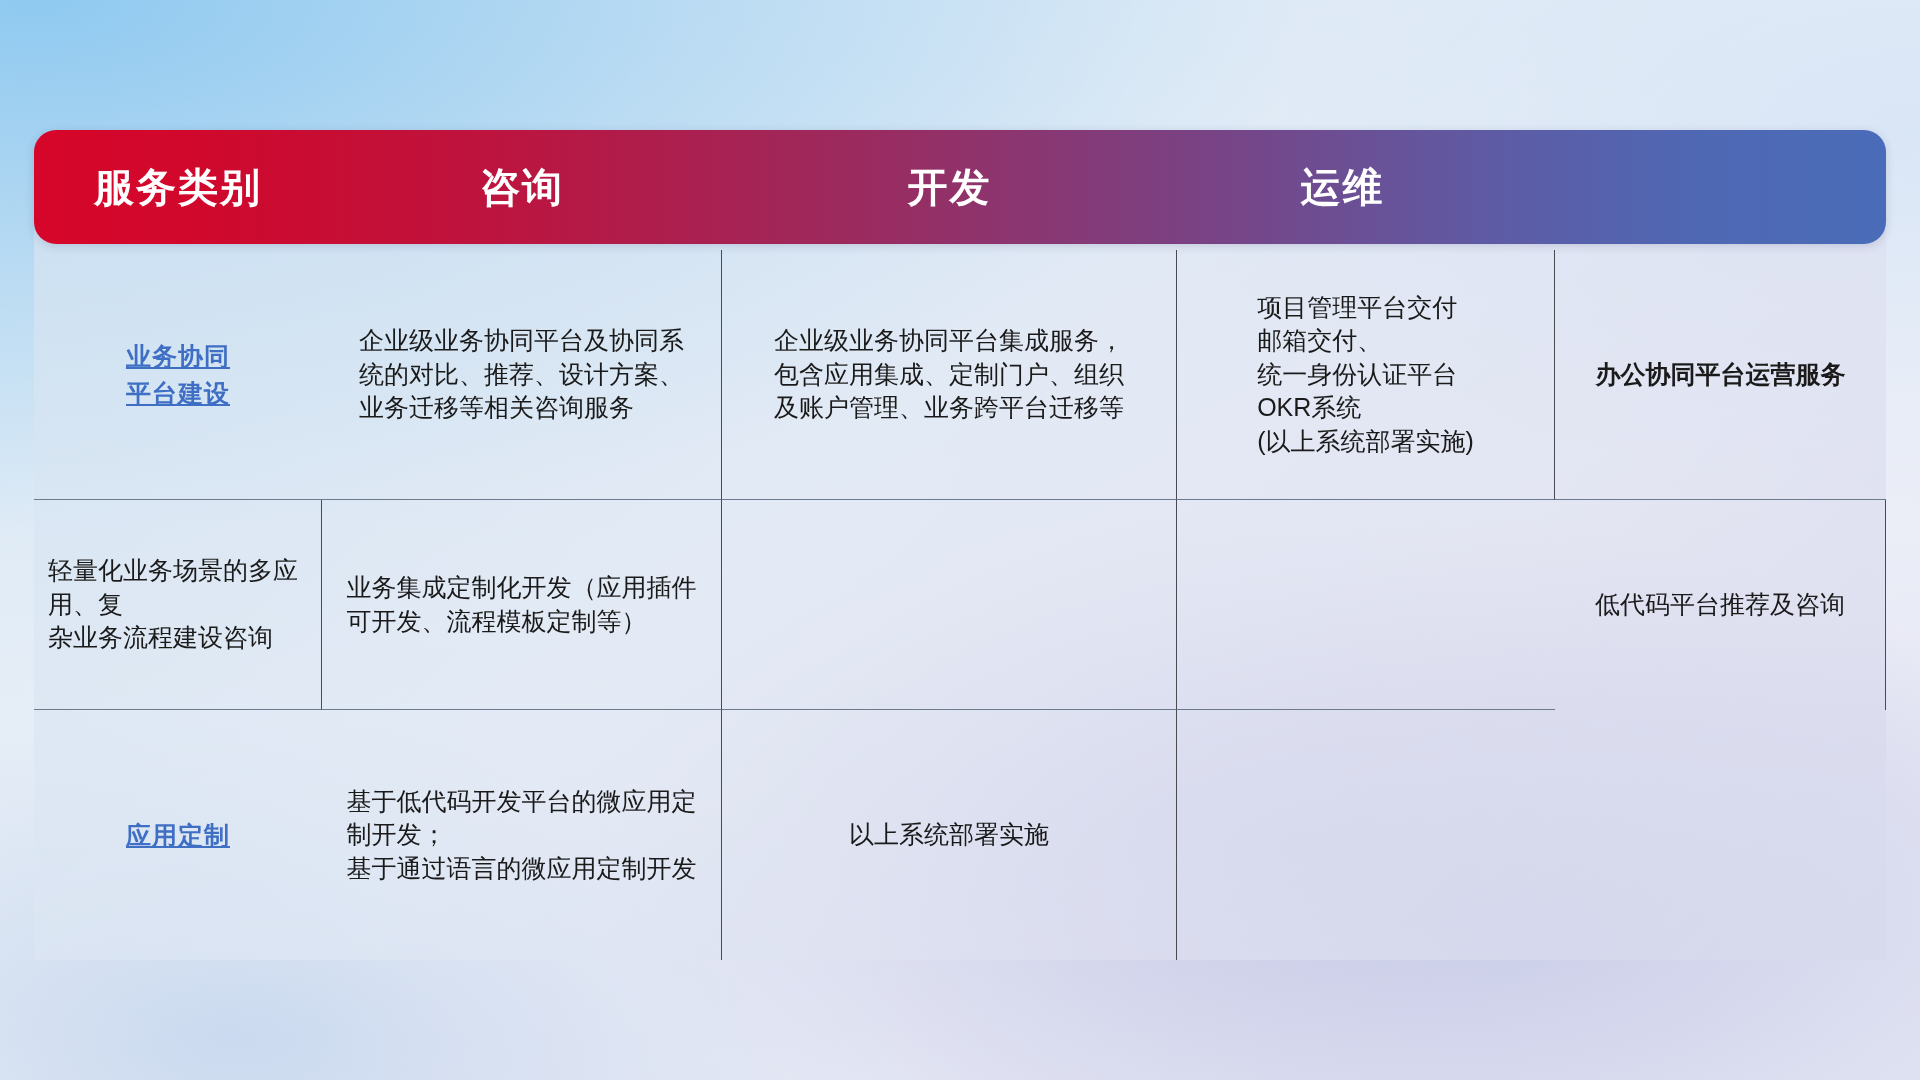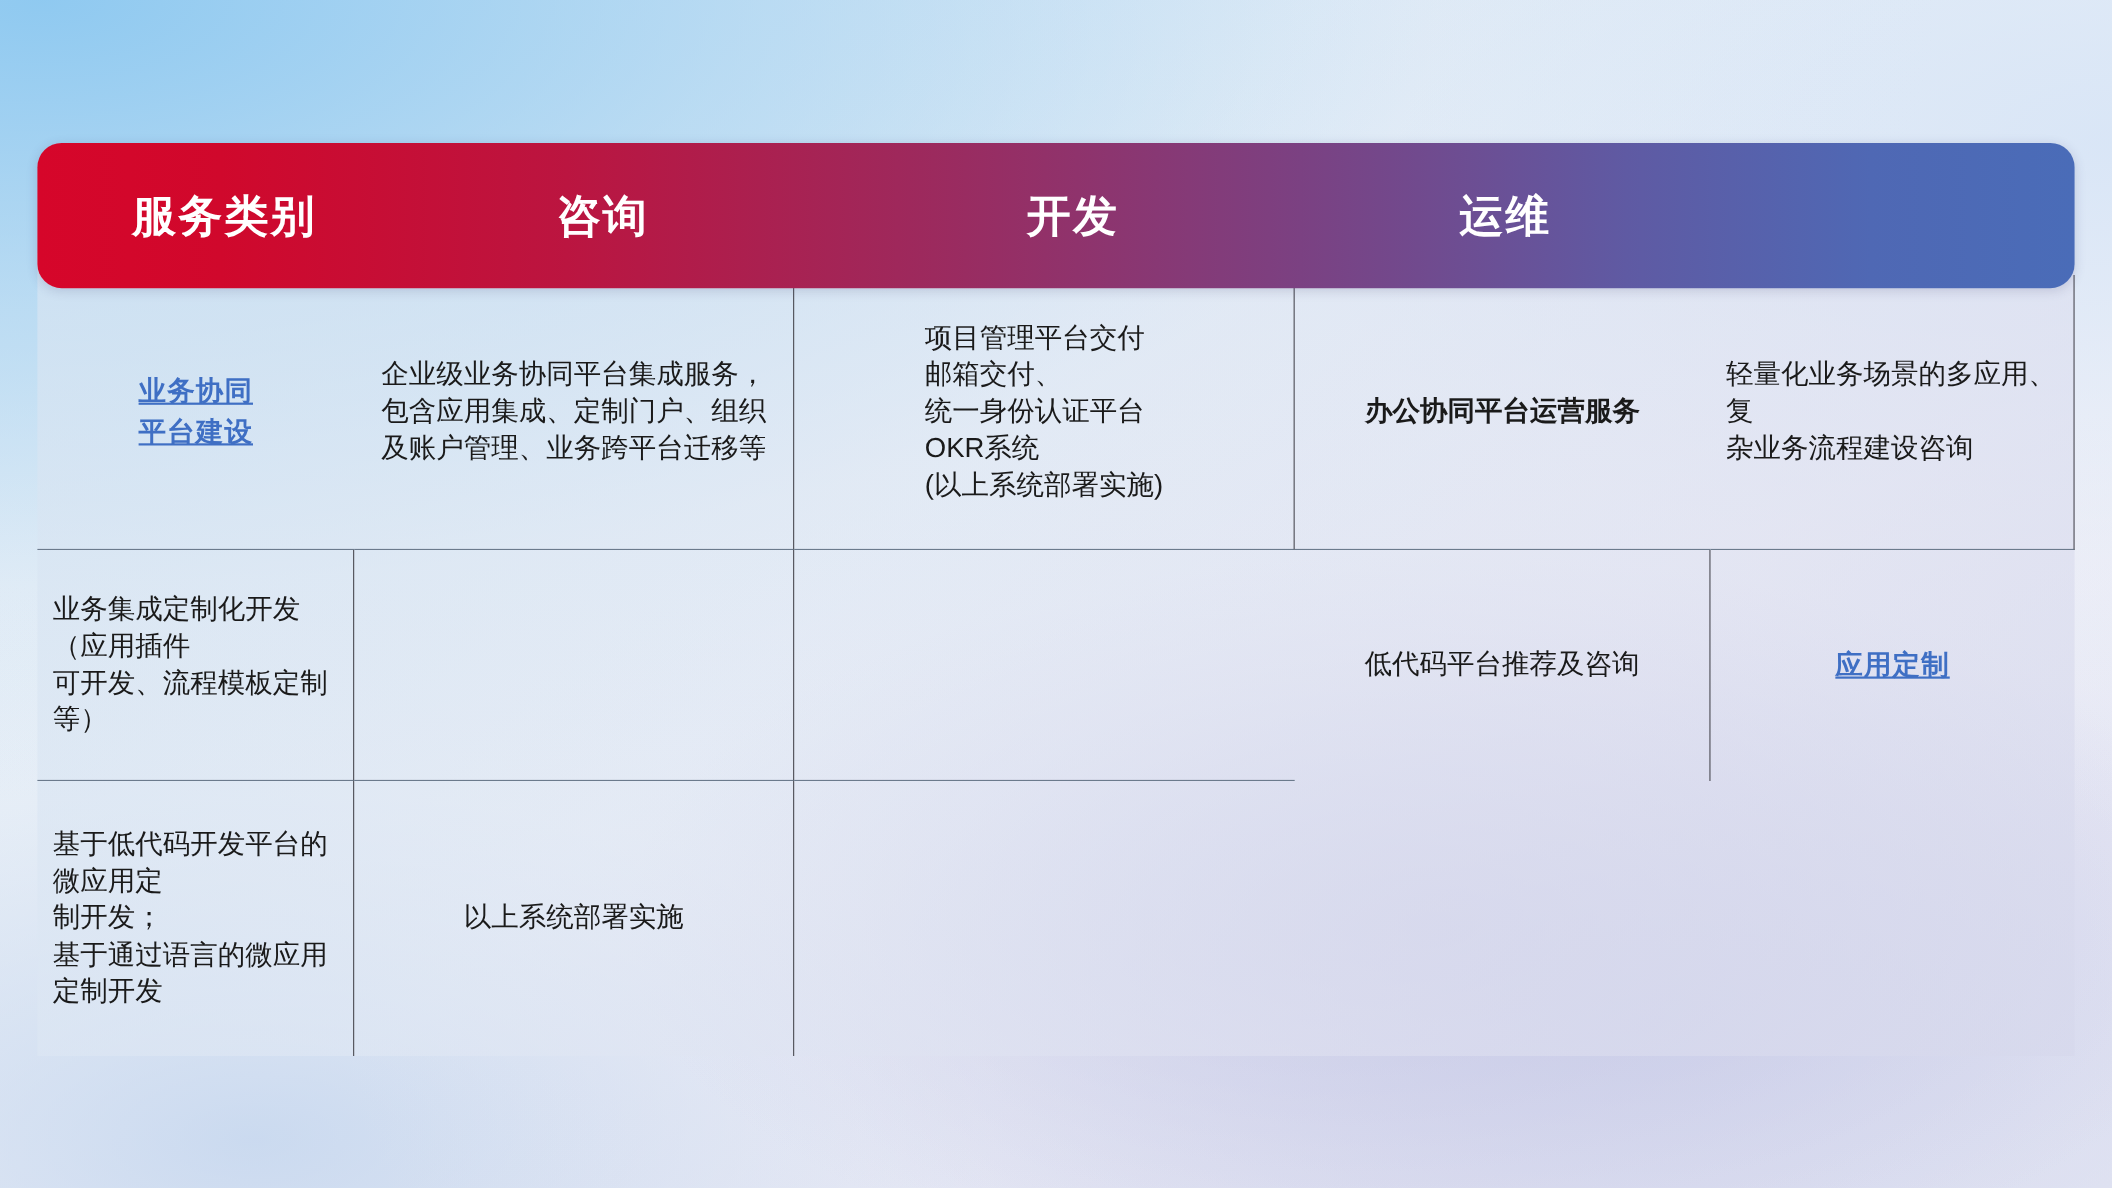--- a/index.html
+++ b/index.html
@@ -27,28 +27,27 @@
 
   .table-wrap {
     position:absolute;
     left:34px; top:130px;
     width:1852px; height:830px;
   }
 
   
   .header-bar {
     position:relative;
-    height:132px;
+    height:114px;
     border-radius:22px;
     background:linear-gradient(90deg,#d6062a 0%,#d0082c 9%,#bb1540 26%,#9c2a5e 44%,#7b4182 62%,#5f5aa3 78%,#4f68b4 90%,#4a6cb8 100%);
     display:flex;
     align-items:center;
     box-shadow:0 2px 10px rgba(60,60,110,0.18);
     z-index:3;
-    padding-left:26px;
   }
   .header-cell {
     color:#ffffff;
     font-size:40px;
     font-weight:bold;
     text-align:center;
     letter-spacing:2px;
     white-space:nowrap;
   }
 
@@ -106,20 +105,23 @@
       <div class="header-cell" style="width:288px">服务类别</div>
       <div class="header-cell" style="width:400px">咨询</div>
       <div class="header-cell" style="width:455px">开发</div>
       <div class="header-cell" style="width:331px">运维</div>
     </div>
 
     <div class="grid">
 
       <div class="cell col-0">业务协同
 平台建设</div>
+      <div class="cell col-1">企业级业务协同平台及协同系
+统的对比、推荐、设计方案、
+业务迁移等相关咨询服务</div>
       <div class="cell col-2">企业级业务协同平台集成服务，
 包含应用集成、定制门户、组织
 及账户管理、业务跨平台迁移等</div>
       <div class="cell col-3">项目管理平台交付
 邮箱交付、
 统一身份认证平台
 OKR系统
 (以上系统部署实施)</div>
       <div class="cell col-4">办公协同平台运营服务</div>
 

